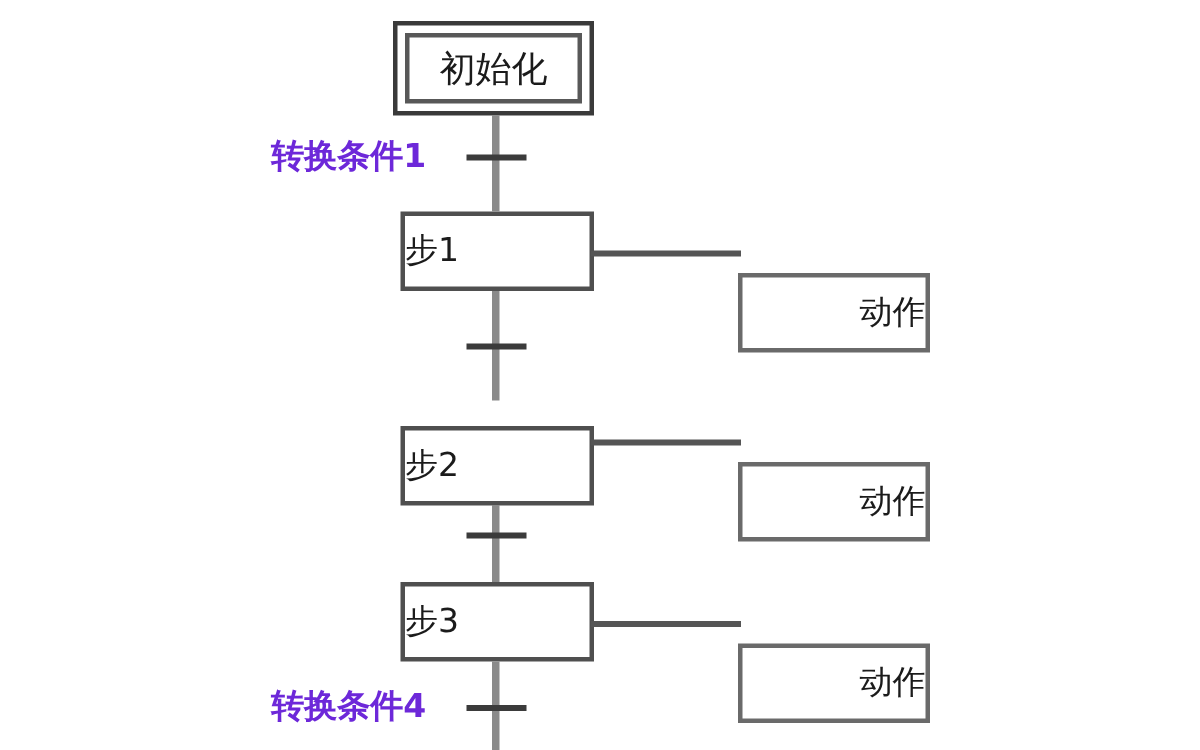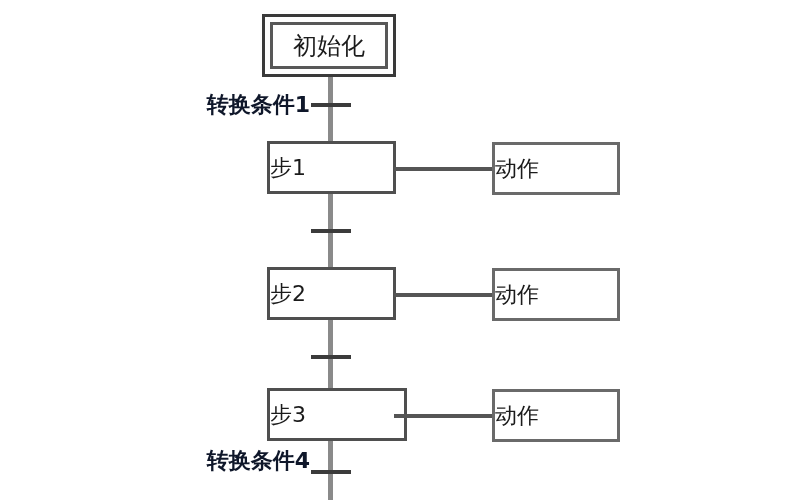--- a/index.html
+++ b/index.html
@@ -38,25 +38,25 @@
     position: absolute;
     height: 4px;
     background: #555555;
   }
 
   
   .trans-label {
     position: absolute;
     font-size: 22px;
     line-height: 1;
-    color: #0f172a;
+    color: #6d28d9;
     white-space: nowrap;
     letter-spacing: 0px;
     font-weight: 600;
-    text-align: right;
+    text-align: center;
     font-family: "DejaVu Sans", "Liberation Sans", sans-serif;
   }
 
   
   .step-box {
     position: absolute;
     box-sizing: border-box;
     background: #ffffff;
     border: 3px solid #4f4f4f;
     display: flex;
@@ -97,21 +97,22 @@
   }
 
   
   .action-box {
     position: absolute;
     box-sizing: border-box;
     background: #ffffff;
     border: 3px solid #6a6a6a;
     display: flex;
     align-items: center;
-    justify-content: flex-start;
+    justify-content: flex-end;
+    margin-top: 40px;
   }
   .action-box .action-text {
     font-size: 22px;
     color: #1b1b1b;
     line-height: 1;
     white-space: nowrap;
     font-weight: 500;
   }
 </style>
 </head>
@@ -136,34 +137,34 @@
   <div class="step-box" style="left:267px; top:141px; width:129px; height:53px;">
     <span class="step-text">步1</span>
   </div>
   <div class="link-line" style="left:394px; top:167px; width:100px;"></div>
   <div class="action-box" style="left:492px; top:142px; width:128px; height:53px;">
     <span class="action-text">动作</span>
   </div>
 
   <div class="trans-bar" style="left:311px; top:229px; width:40px;"></div>
 
-  <div class="step-box" style="left:267px; top:267px; width:129px; height:53px;">
+  <div class="step-box" style="left:267px; top:284px; width:129px; height:53px;">
     <span class="step-text">步2</span>
   </div>
   <div class="link-line" style="left:394px; top:293px; width:100px;"></div>
   <div class="action-box" style="left:492px; top:268px; width:128px; height:53px;">
     <span class="action-text">动作</span>
   </div>
 
   <div class="trans-bar" style="left:311px; top:355px; width:40px;"></div>
 
-  <div class="step-box" style="left:267px; top:388px; width:140px; height:53px;">
+  <div class="step-box" style="left:267px; top:388px; width:129px; height:53px;">
     <span class="step-text">步3</span>
   </div>
   <div class="link-line" style="left:394px; top:414px; width:100px;"></div>
   <div class="action-box" style="left:492px; top:389px; width:128px; height:53px;">
     <span class="action-text">动作</span>
   </div>
 
-  <div class="trans-label" style="left:155px; top:450px; width:155px;">转换条件4</div>
+  <div class="trans-label" style="left:155px; top:461px; width:155px;">转换条件4</div>
   <div class="trans-bar" style="left:311px; top:470px; width:40px;"></div>
 
 </div>
 
 </body></html>

